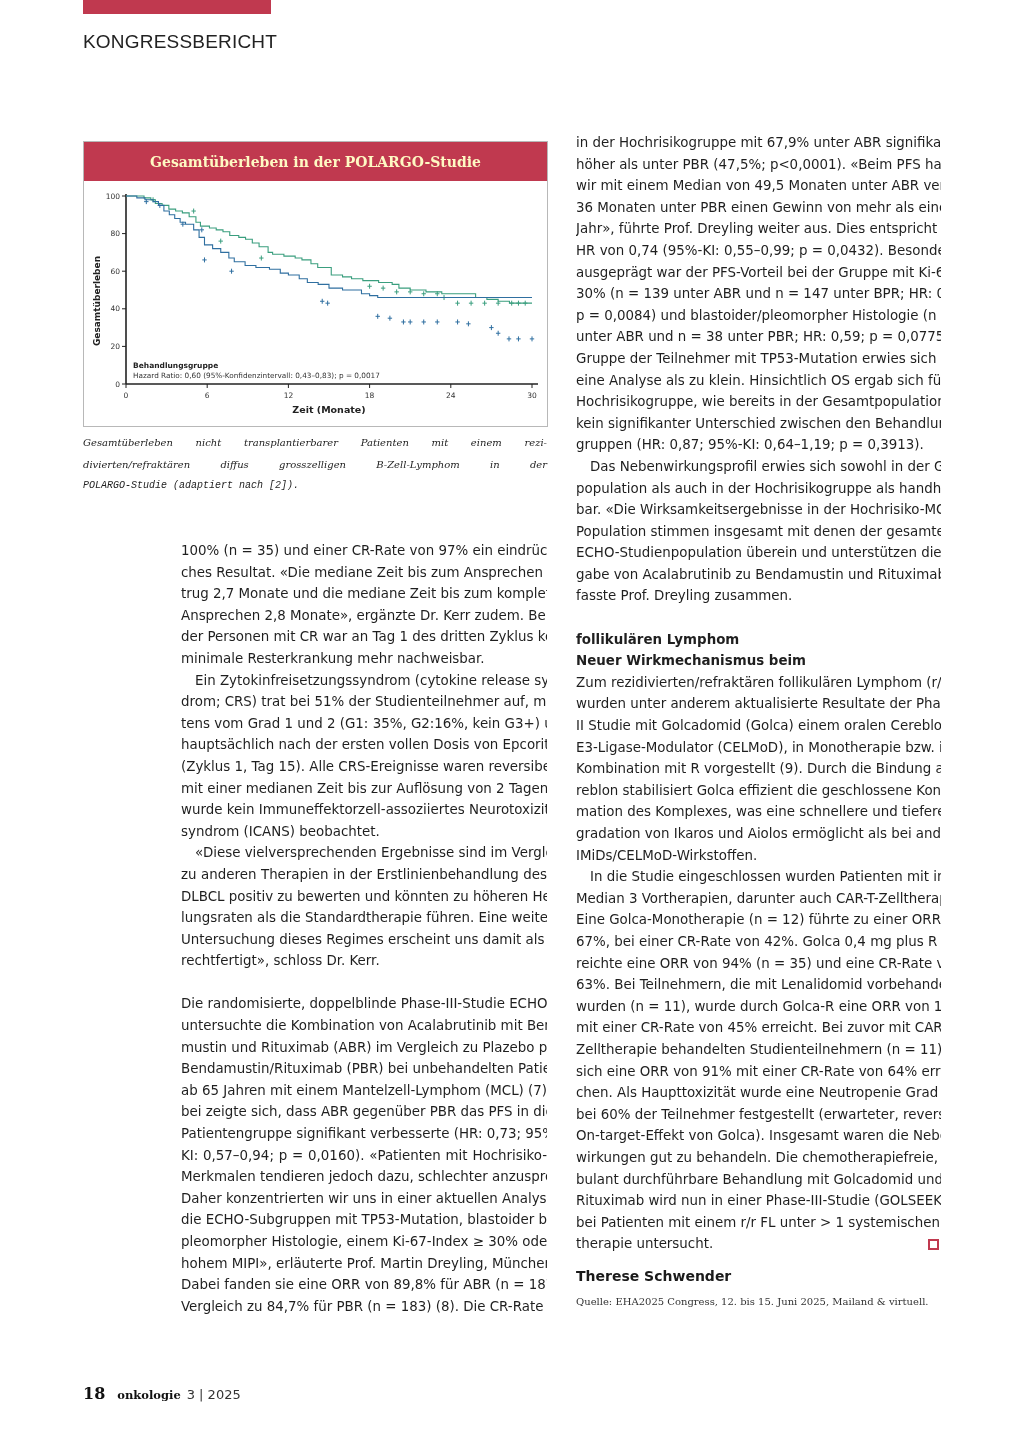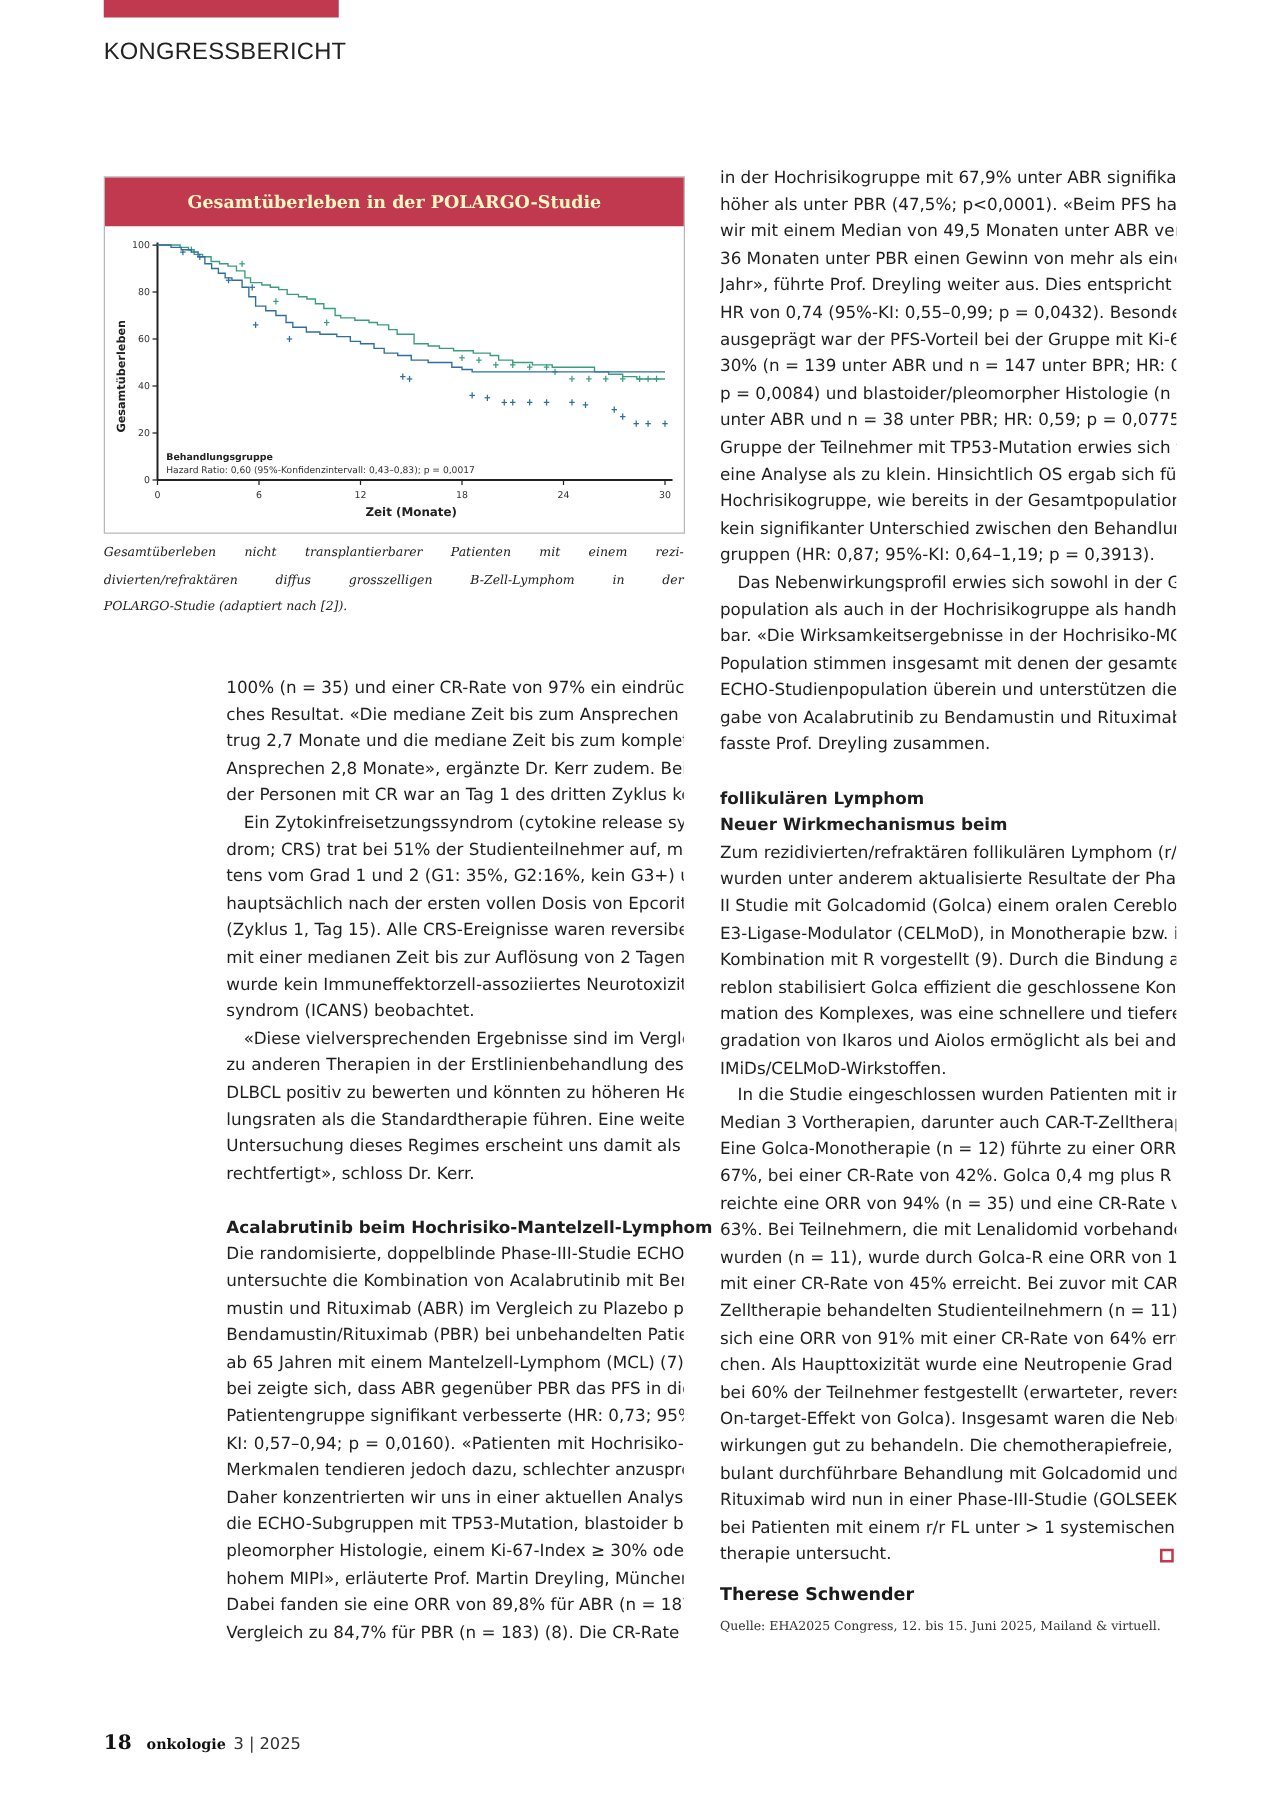--- a/index.html
+++ b/index.html
@@ -9,21 +9,21 @@
   .top-bar { position: absolute; left: 83px; top: 0; width: 188px; height: 14px; background: #c0394f; }
   .section-label { position: absolute; left: 83px; top: 31px; font-family: "Liberation Sans", sans-serif; font-size: 19px; letter-spacing: 0.2px; color: #222; }
 
   .figure-box { position: absolute; left: 83px; top: 141px; width: 465px; height: 286px; border: 1px solid #b8b8b8; background: #fff; }
   .figure-header { height: 39px; background: #c0394f; display: flex; align-items: center; justify-content: center; }
   .figure-title { font-family: "DejaVu Serif", serif; font-weight: bold; font-size: 14px; color: #fef9c3; }
   #chart-svg { position: absolute; left: 0; top: 39px; }
 
   .caption { position: absolute; left: 83px; top: 432px; width: 464px; font-family: "DejaVu Serif", serif; font-style: italic; font-size: 10px; line-height: 21.5px; color: #222; text-align: justify; }
   .caption-line { display: block; text-align-last: justify; }
-  .caption-line.last { text-align-last: left; }
+  .caption-line.last { text-align-last: left; font-family: Liberation Mono, monospace; }
 
   .col { position: absolute; font-family: "DejaVu Sans", sans-serif; font-size: 13.4px; line-height: 21.6px; color: #1f1f1f; }
   .col-left { left: 181px; top: 540px; width: 366px; }
   .col-right { left: 576px; top: 132px; width: 365px; }
   .line { display: block; white-space: nowrap; text-align: justify; text-align-last: justify; overflow: hidden; }
   .line.last { text-align-last: left; }
   .line.indent { padding-left: 14px; }
   .heading { display: block; font-weight: bold; white-space: nowrap; }
   .gap { display: block; height: 21.6px; }
 
@@ -170,41 +170,41 @@
   <span class="caption-line last">POLARGO-Studie (adaptiert nach [2]).</span>
 </div>
 
 <div class="col col-left" id="left-col">
     <div>
       <span class="line ">100% (n = 35) und einer CR-Rate von 97% ein eindrückli-</span>
       <span class="line ">ches Resultat. «Die mediane Zeit bis zum Ansprechen be-</span>
       <span class="line ">trug 2,7 Monate und die mediane Zeit bis zum kompletten</span>
       <span class="line ">Ansprechen 2,8 Monate», ergänzte Dr. Kerr zudem. Bei 83%</span>
       <span class="line ">der Personen mit CR war an Tag 1 des dritten Zyklus keine</span>
+      <span class="line  last">minimale Resterkrankung mehr nachweisbar.</span>
     </div>
     <div>
       <span class="line  indent">Ein Zytokinfreisetzungssyndrom (cytokine release syn-</span>
       <span class="line ">drom; CRS) trat bei 51% der Studienteilnehmer auf, meis-</span>
       <span class="line ">tens vom Grad 1 und 2 (G1: 35%, G2:16%, kein G3+) und</span>
       <span class="line ">hauptsächlich nach der ersten vollen Dosis von Epcoritamab</span>
       <span class="line ">(Zyklus 1, Tag 15). Alle CRS-Ereignisse waren reversibel,</span>
       <span class="line ">mit einer medianen Zeit bis zur Auflösung von 2 Tagen. Es</span>
       <span class="line ">wurde kein Immuneffektorzell-assoziiertes Neurotoxizitäts-</span>
       <span class="line  last">syndrom (ICANS) beobachtet.</span>
     </div>
     <div>
       <span class="line  indent">«Diese vielversprechenden Ergebnisse sind im Vergleich</span>
       <span class="line ">zu anderen Therapien in der Erstlinienbehandlung des</span>
       <span class="line ">DLBCL positiv zu bewerten und könnten zu höheren Hei-</span>
       <span class="line ">lungsraten als die Standardtherapie führen. Eine weitere</span>
       <span class="line ">Untersuchung dieses Regimes erscheint uns damit als ge-</span>
       <span class="line  last">rechtfertigt», schloss Dr. Kerr.</span>
     </div>
     <span class="gap"></span>
-    <span class="heading">Acalabrutinib beim Hochrisiko-Mantelzell-Lymphom</span>
     <div>
       <span class="line ">Die randomisierte, doppelblinde Phase-III-Studie ECHO</span>
       <span class="line ">untersuchte die Kombination von Acalabrutinib mit Benda-</span>
       <span class="line ">mustin und Rituximab (ABR) im Vergleich zu Plazebo plus</span>
       <span class="line ">Bendamustin/Rituximab (PBR) bei unbehandelten Patienten</span>
       <span class="line ">ab 65 Jahren mit einem Mantelzell-Lymphom (MCL) (7). Da-</span>
       <span class="line ">bei zeigte sich, dass ABR gegenüber PBR das PFS in dieser</span>
       <span class="line ">Patientengruppe signifikant verbesserte (HR: 0,73; 95%-</span>
       <span class="line ">KI: 0,57–0,94; p = 0,0160). «Patienten mit Hochrisiko-</span>
       <span class="line ">Merkmalen tendieren jedoch dazu, schlechter anzusprechen.</span>

